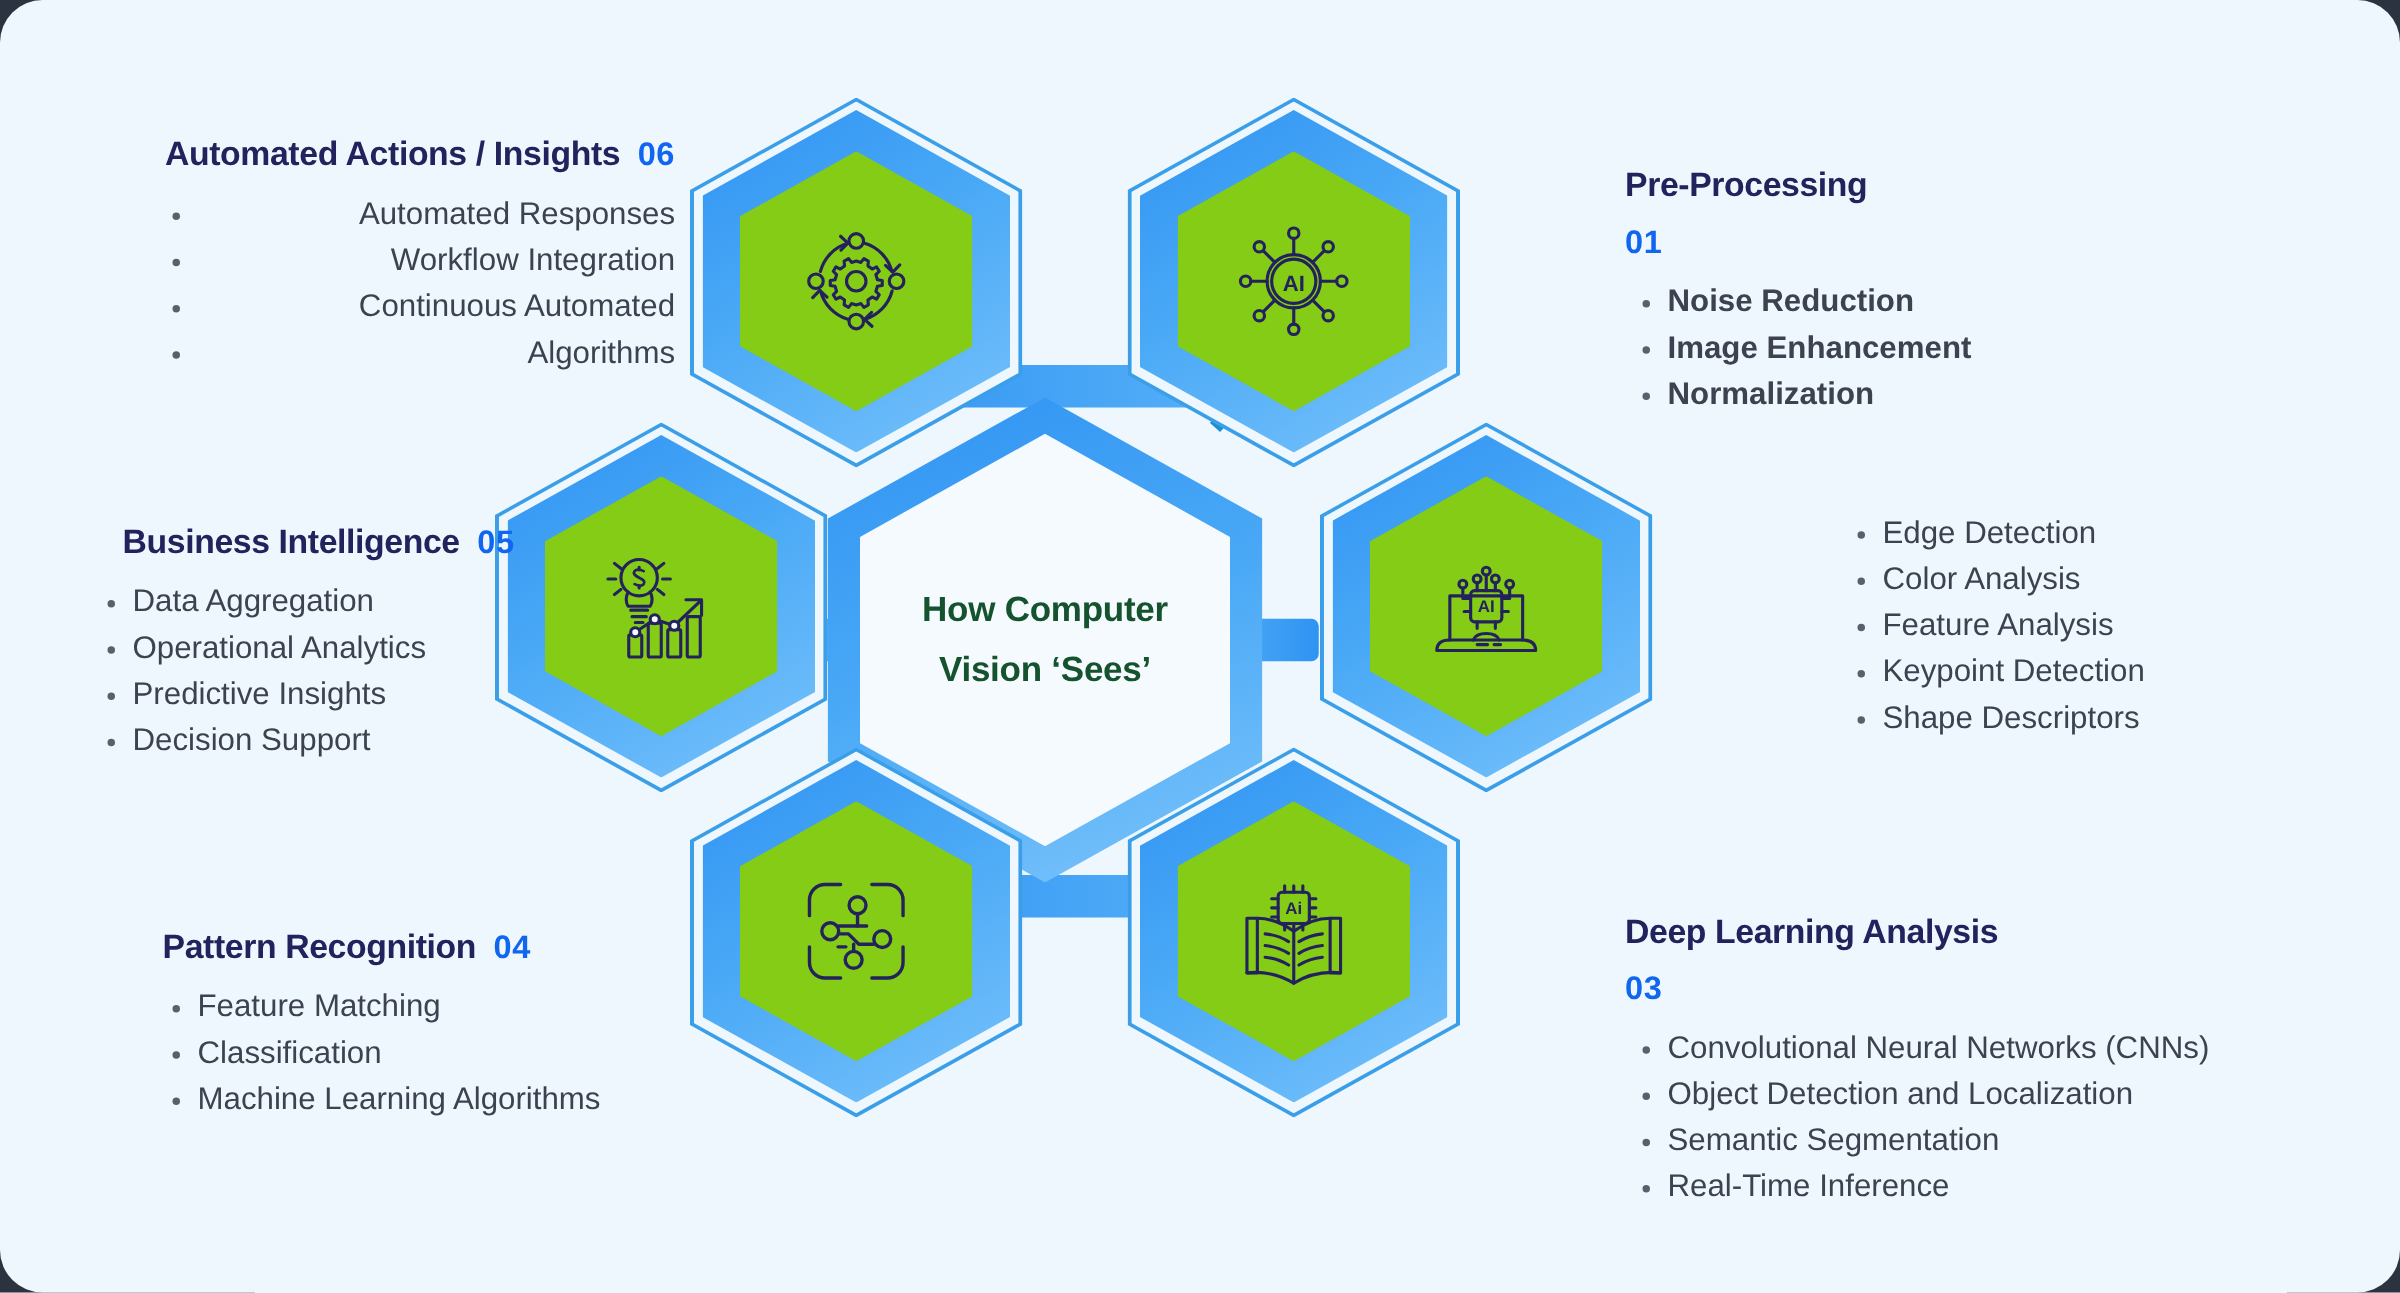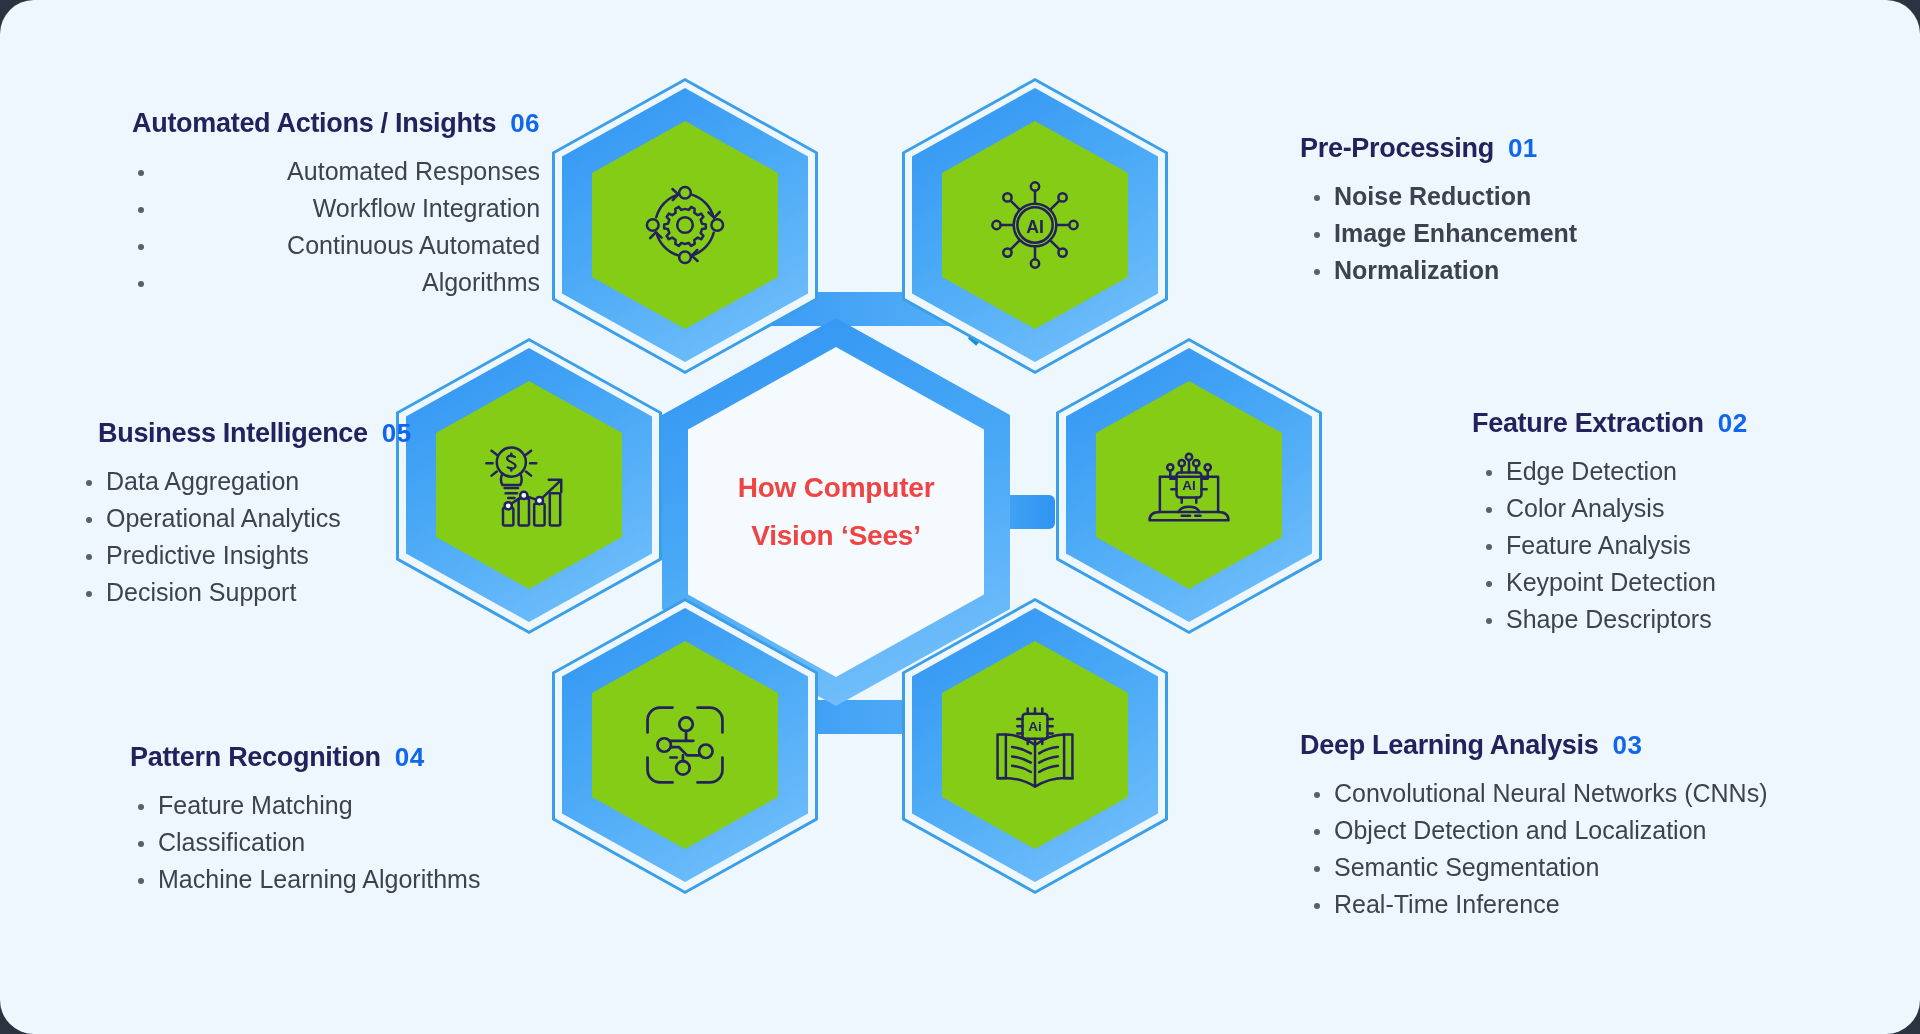--- a/index.html
+++ b/index.html
@@ -49,21 +49,21 @@
   }
   .block li::before {
     content:"";
     position:absolute;
     left:8px;
     top:17px;
     width:6px; height:6px;
     border-radius:50%;
     background:#5a5f6e;
   }
-  .block.right .head { justify-content:flex-start; }
+  .block.right .head { justify-content:flex-start;flex-direction:column; }
   .block.left  .head { justify-content:flex-start; }
 
   
   #blk-06 { left:108px;  top:108px;  }
   #blk-06 .head { padding-left:24px;align-items:flex-end; }
   #blk-06 ul { padding-left:22px;text-align:right; }
   #blk-05 { left:78px;   top:418px;  }
   #blk-05 .head { padding-left:20px; }
   #blk-05 ul { padding-left:0px; }
   #blk-04 { left:108px;  top:742px;  }
@@ -132,21 +132,21 @@
     width:296px; height:330px;
     background:#F5FAFE;
     clip-path:polygon(50% 0%,100% 25%,100% 75%,50% 100%,0% 75%,0% 25%);
     display:flex; flex-direction:column;
     align-items:center; justify-content:center;
     gap:6px;
   }
   #center .innerc span {
     font-size:28px;
     font-weight:bold;
-    color:#ef4444;
+    color:#14532d;
     letter-spacing:-0.2px;
     line-height:1.5;
   }
 
   
   .bar { position:absolute; background:#3a9fe8; }
 
   
   .chev { position:absolute; }
   .chev svg { display:block; }
@@ -422,24 +422,20 @@
       <span class="num">01</span>
     </div>
     <ul>
       <li>Noise Reduction</li>
       <li>Image Enhancement</li>
       <li>Normalization</li>
     </ul>
   </div>
 
   <div class="block right" id="blk-02">
-    <div class="head">
-      <span class="title">Feature Extraction</span>
-      <span class="num">02</span>
-    </div>
     <ul>
       <li>Edge Detection</li>
       <li>Color Analysis</li>
       <li>Feature Analysis</li>
       <li>Keypoint Detection</li>
       <li>Shape Descriptors</li>
     </ul>
   </div>
 
   <div class="block right" id="blk-03">

